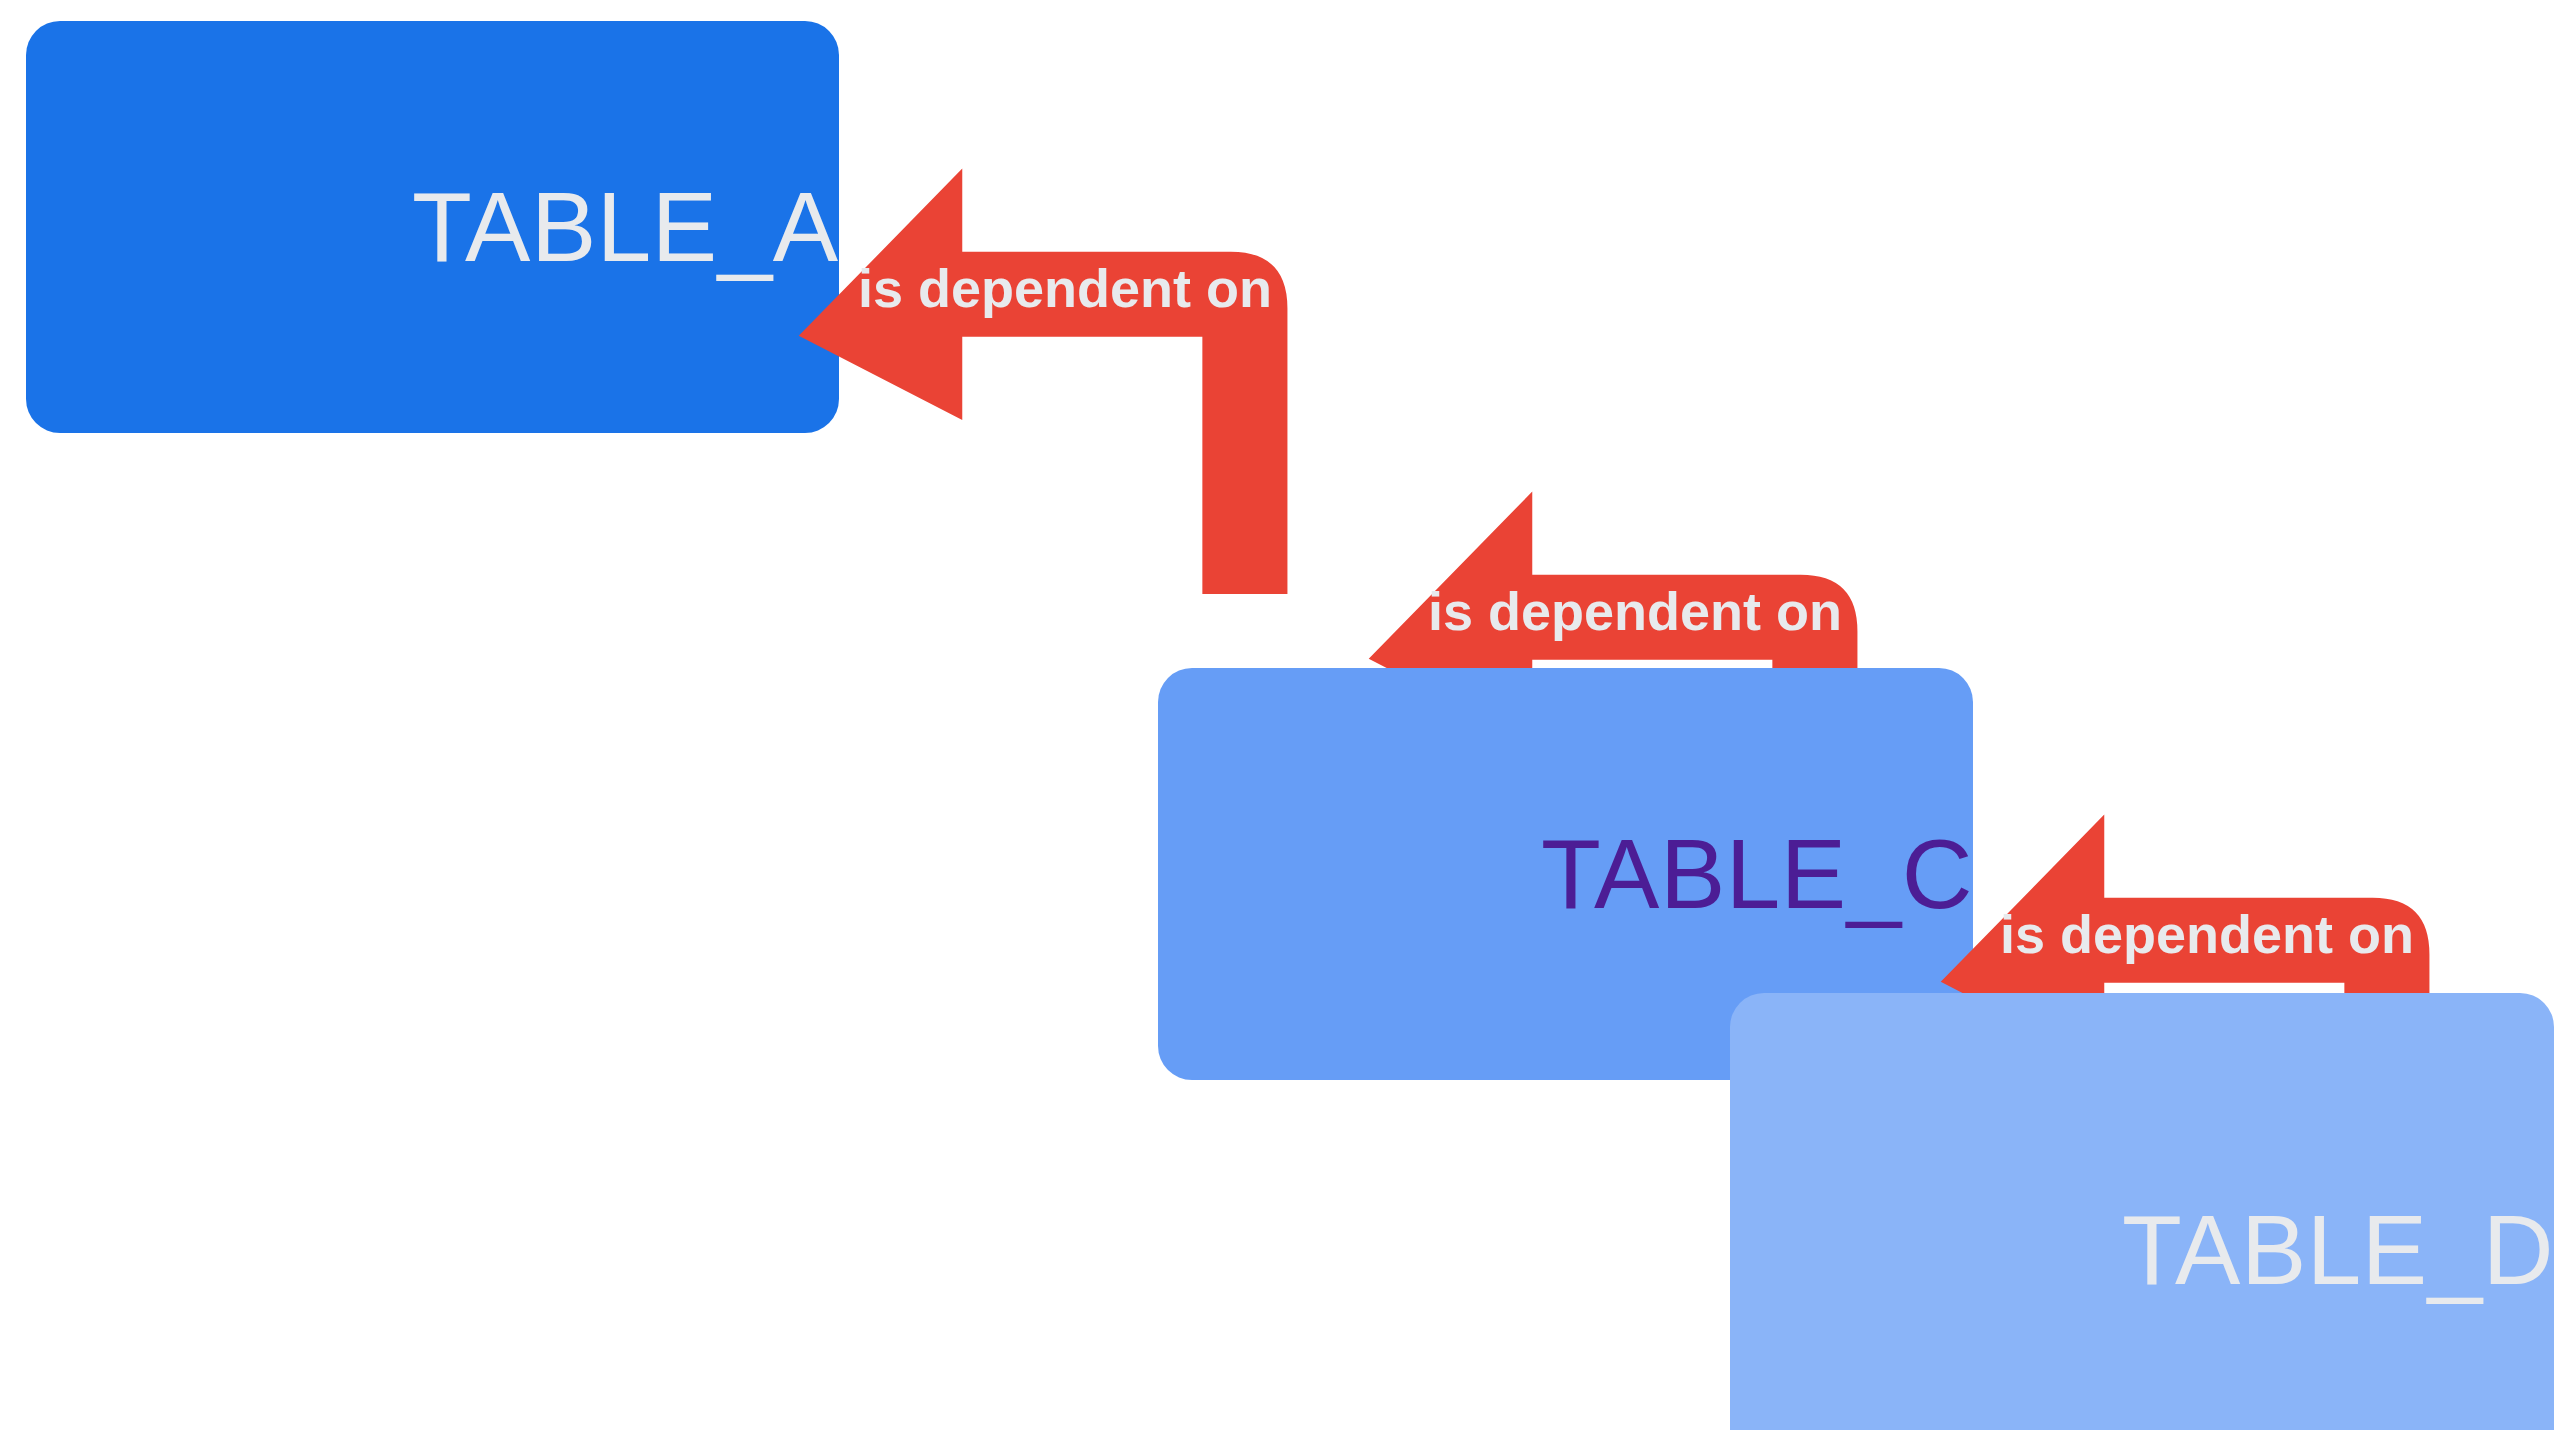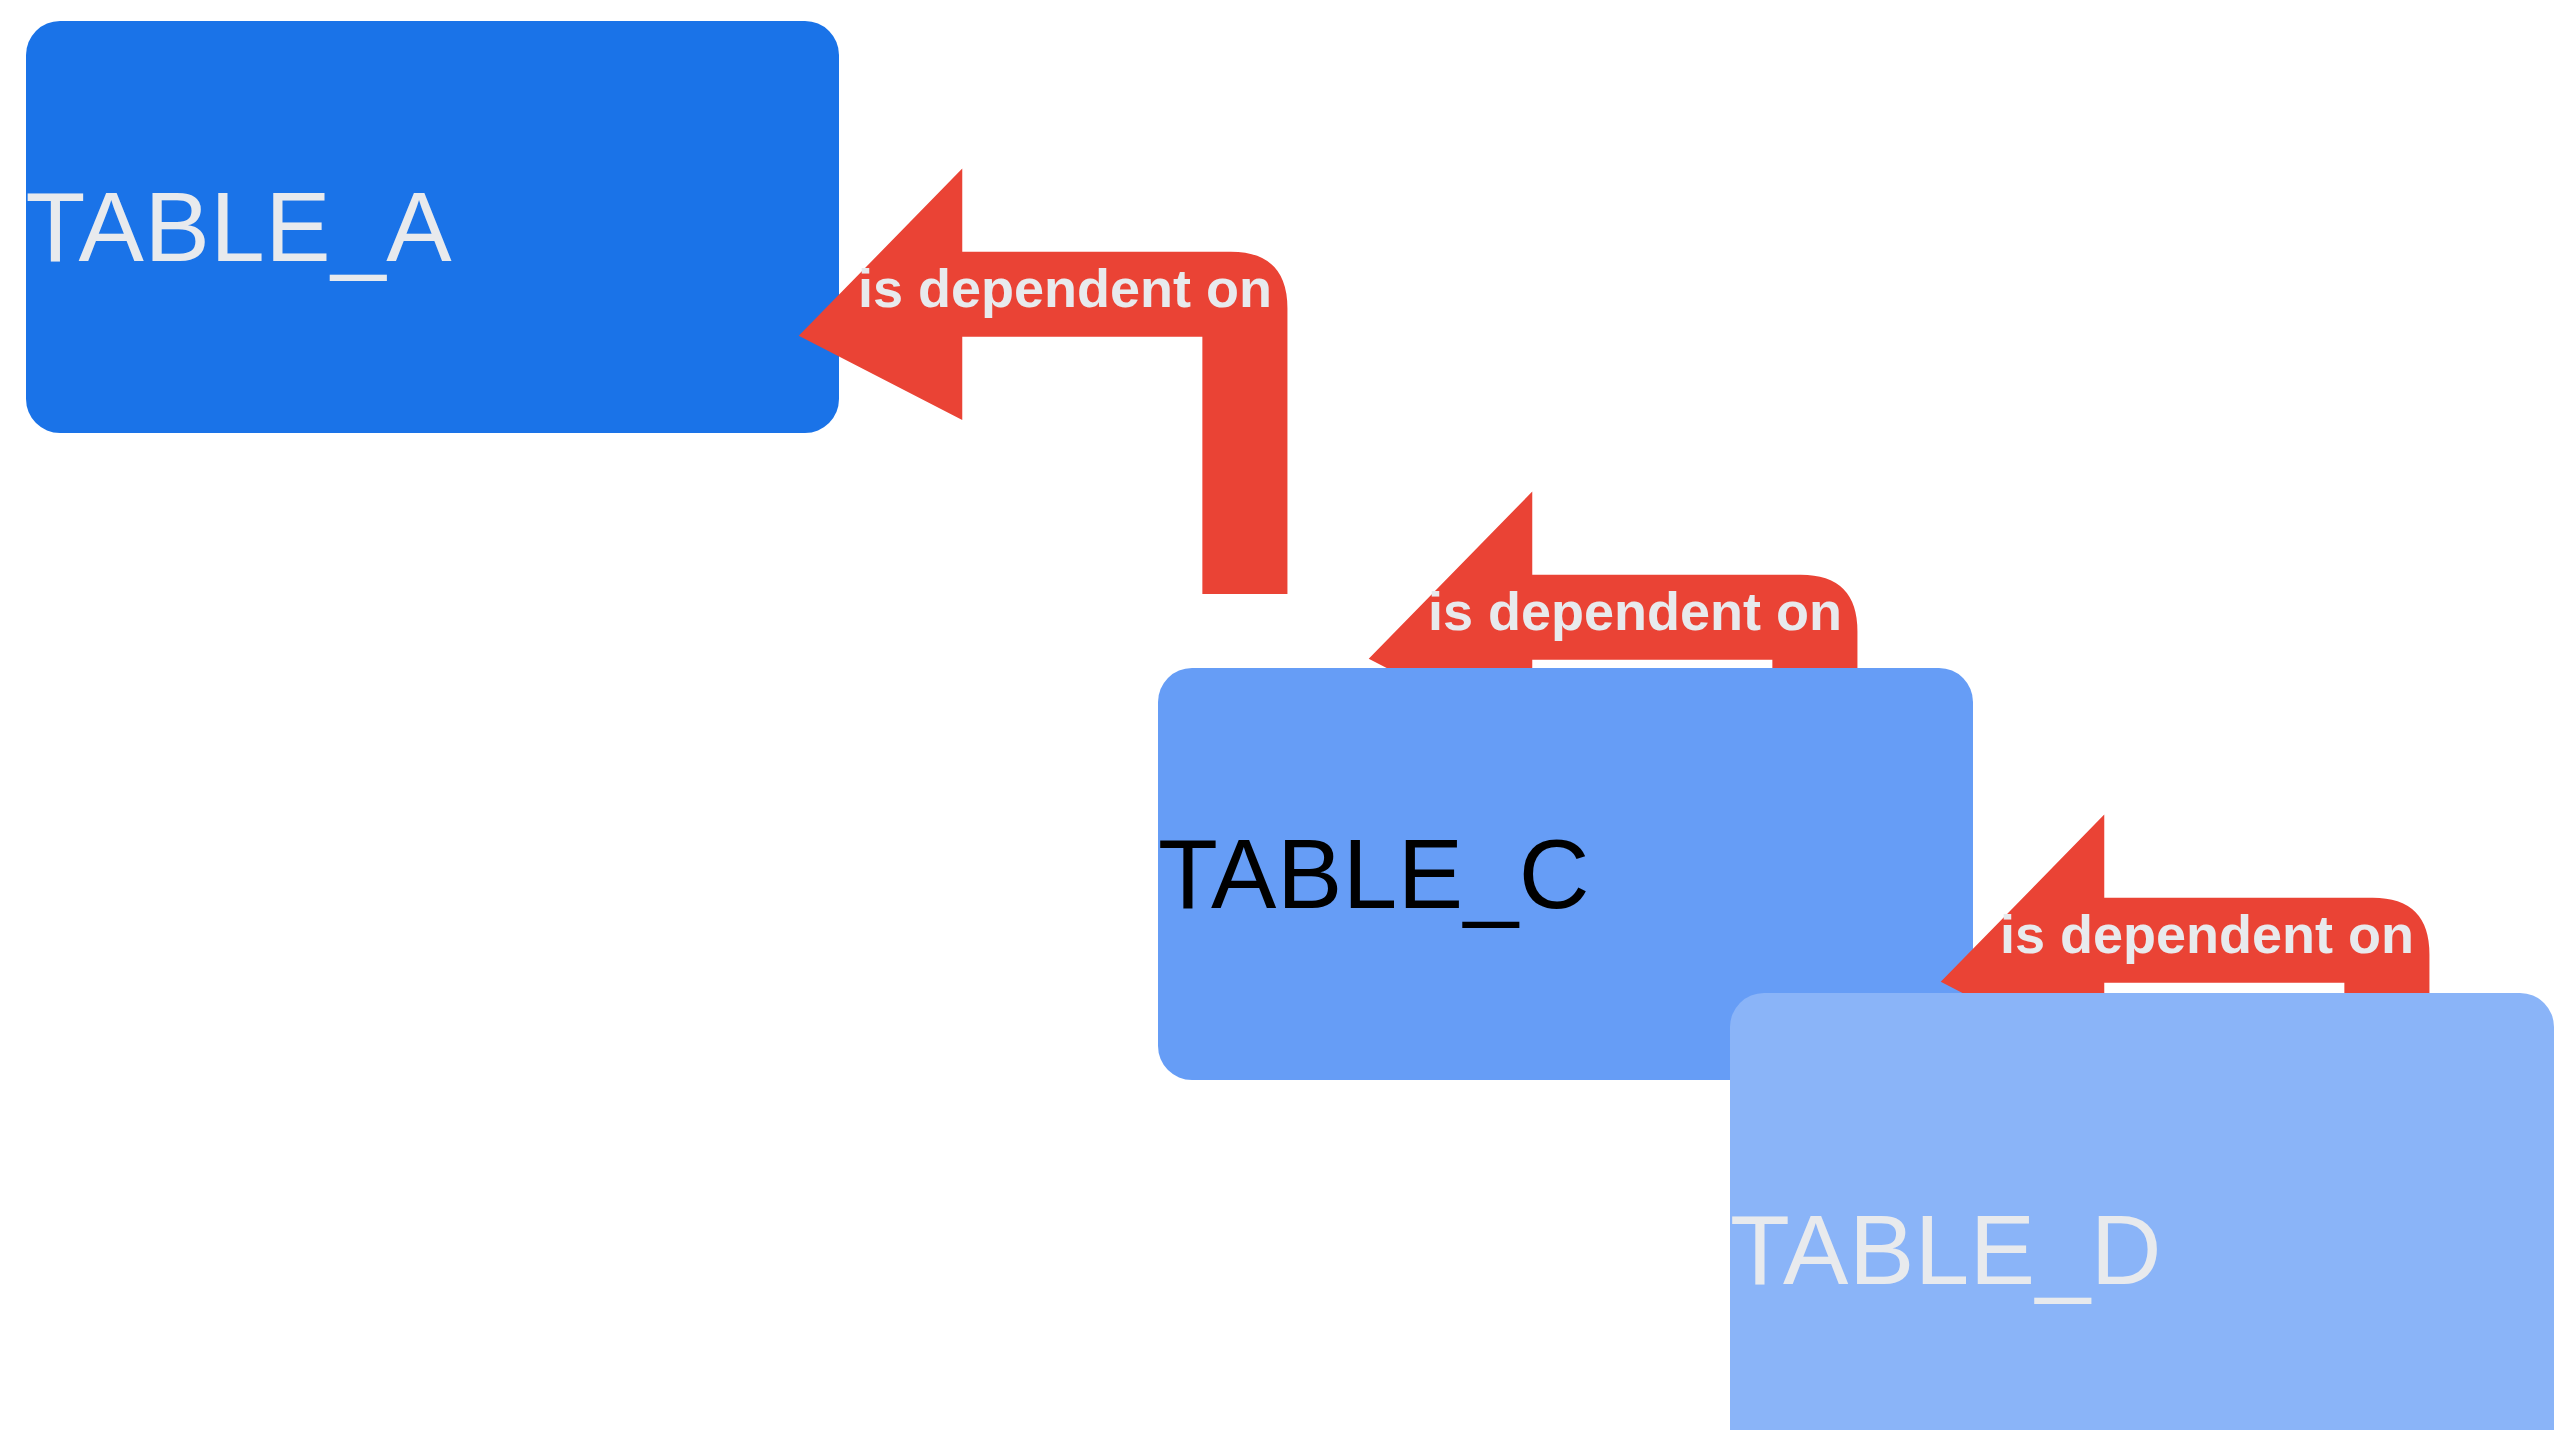--- a/index.html
+++ b/index.html
@@ -9,21 +9,21 @@
     font-family:"Liberation Sans",sans-serif;
     overflow:hidden;
   }
   #canvas{position:relative;width:2576px;height:1430px;background:#ffffff;}
 
   .node{
     position:absolute;
     border-radius:34px;
     display:flex;
     align-items:center;
-    justify-content:flex-start;
+    justify-content:flex-end;
     box-sizing:border-box;
   }
   .node-label{
     color:#e8eaed;
     font-size:98px;
     font-weight:400;
     letter-spacing:0.5px;
     line-height:1;
     white-space:nowrap;
     user-select:none;
@@ -93,21 +93,21 @@
                L 432 460
                L 432 188
                L 178 188
                L 178 276
                Z" fill="#ea4335"></path>
     </svg>
     <span class="edge-label" style="color: rgb(232, 234, 237);">is dependent on</span>
   </div>
 
   <div class="node" id="node-c" style="background: rgb(102, 157, 246);">
-    <span class="node-label" style="color: #000000;">TABLE_C</span>
+    <span class="node-label" style="color: #4c1d95;">TABLE_C</span>
   </div>
 
   <div class="edge" id="edge-cd">
     <svg width="501" height="435" viewBox="0 0 530 460">
       <path d="M 5 187
                L 178 10
                L 178 98
                L 462 98
                Q 522 98 522 158
                L 522 460

